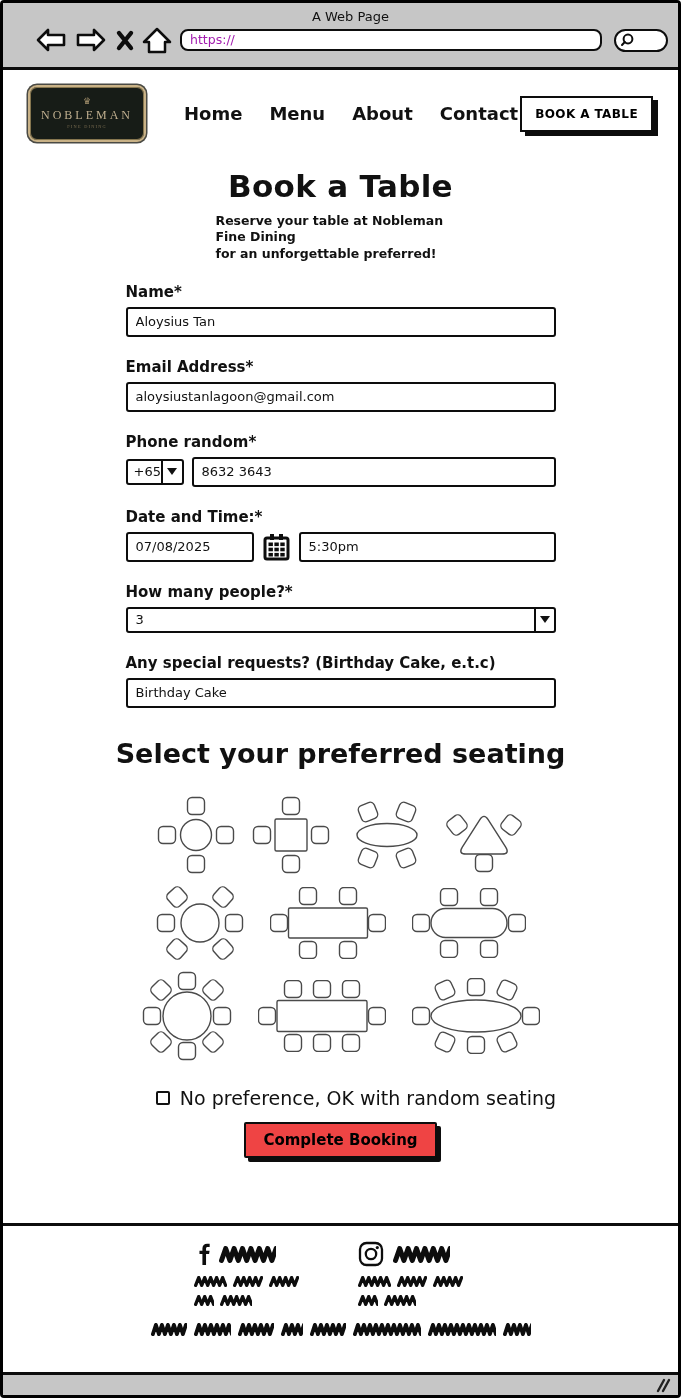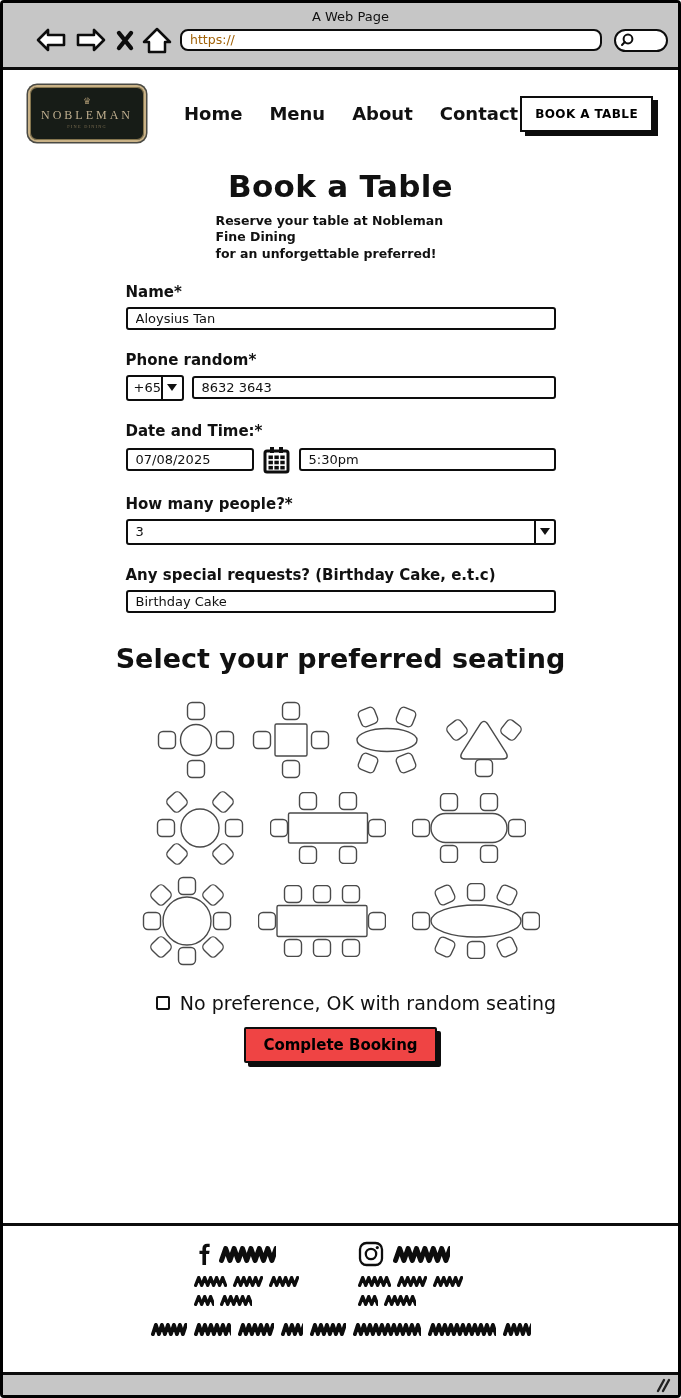--- a/index.html
+++ b/index.html
@@ -4,41 +4,41 @@
 <style>
   * { margin:0; padding:0; box-sizing:border-box; }
   body { background:#fff; font-family:"DejaVu Sans", sans-serif; color:#111; width:681px; }
   .window { width:681px; height:1398px; border:3px solid #000; border-radius:4px; display:flex; flex-direction:column; background:#fff; overflow:hidden; }
 
   
   .chrome { height:67px; background:#c6c6c6; border-bottom:3px solid #0d0d0d; flex:0 0 auto;padding-left:20px; }
   .win-title { text-align:center; font-size:13px; padding-top:6px; color:#111; }
   .toolbar { display:flex; align-items:center; padding:2px 10px 0 12px; }
   .tb-icon { flex:0 0 auto; }
-  .url-bar { flex:1; height:22px; border:2px solid #0d0d0d; border-radius:8px; background:#fff; font-size:12.5px; line-height:18px; padding:0 8px; margin-left:8px; color:#a16207; }
+  .url-bar { flex:1; height:22px; border:2px solid #0d0d0d; border-radius:8px; background:#fff; font-size:12.5px; line-height:18px; padding:0 8px; margin-left:8px; color:#a21caf; }
   .search-pill { width:54px; height:23px; border:2px solid #0d0d0d; border-radius:12px; background:#fff; margin-left:12px; display:flex; align-items:center; padding-left:3px; }
 
   
   .page { flex:1 1 auto; background:#fff; overflow:hidden; }
   .nav { display:flex; align-items:center; padding:15px 25px 0 25px; }
   .logo { width:118px; height:57px; background:#171c17; border:2px solid #c9b287; border-radius:9px; box-shadow:0 0 0 1.5px #4a4a44, inset 0 0 0 1px #86764f; display:flex; flex-direction:column; align-items:center; justify-content:center; cursor:pointer; flex:0 0 auto; }
   .crest { color:#a8946f; font-size:9px; line-height:9px; }
   .logo-name { font-family:"Liberation Serif", serif; color:#bfae8e; font-size:12px; letter-spacing:3px; margin-top:2px; }
   .logo-tag { font-family:"Liberation Serif", serif; color:#7d6f52; font-size:7px; letter-spacing:2px; transform:scale(.62); }
   .navlinks { display:flex; gap:27px; margin-left:38px; }
   .navlinks a { font-size:18px; font-weight:bold; color:#111; text-decoration:none; cursor:pointer;text-align:center; }
   .cta { margin-left:auto; background:#fff; border:2px solid #0d0d0d; box-shadow:5px 4px 0 #0d0d0d; font-family:"DejaVu Sans", sans-serif; font-size:12px; font-weight:bold; letter-spacing:.4px; padding:9px 13px; cursor:pointer; }
 
   h1 { text-align:center; font-size:31px; font-weight:bold; margin-top:26px; letter-spacing:.3px; }
   .subtitle { width:250px; margin:9px auto 0 auto; font-size:12.5px; font-weight:bold; line-height:1.3; text-align:left; }
 
   .form { width:430px; margin:21px auto 0 auto; }
   .group { margin-bottom:21px; }
   .group label { display:block; font-size:15px; font-weight:bold; margin-bottom:6px; }
-  .ti { width:100%; height:23px; border:2px solid #0d0d0d; border-radius:3px; font-family:"DejaVu Sans", sans-serif; font-size:13px; padding:0 8px; background:#fff; color:#111; }
+  .ti { width:100%; height:30px; border:2px solid #0d0d0d; border-radius:3px; font-family:"DejaVu Sans", sans-serif; font-size:13px; padding:0 8px; background:#fff; color:#111; }
   .hrow { display:flex; align-items:center; }
   .combo { display:flex; height:26px; border:2px solid #0d0d0d; border-radius:3px; background:#fff; cursor:pointer; flex:0 0 auto; }
   .combo .val { width:33px; font-size:13px; display:flex; align-items:center; padding-left:6px; }
   .combo .arr { width:21px; border-left:2px solid #0d0d0d; display:flex; align-items:center; justify-content:center; }
   .caret { width:0; height:0; border-left:5px solid transparent; border-right:5px solid transparent; border-top:7px solid #111; }
   .phone-in { flex:1; margin-left:8px; }
   .date-in { width:128px; flex:0 0 auto; }
   .cal-btn { margin:0 9px; cursor:pointer; flex:0 0 auto; display:flex; }
   .time-in { flex:1; }
   .selectbox { display:flex; height:26px; border:2px solid #0d0d0d; border-radius:3px; background:#fff; cursor:pointer; }
@@ -119,20 +119,24 @@
       <div>Reserve your table at Nobleman Fine Dining</div>
       <div>for an unforgettable preferred!</div>
     </div>
 
     <div class="form">
       <div class="group">
         <label>Name*</label>
         <input class="ti" value="Aloysius Tan" style="">
       </div>
       <div class="group">
+        <label>Email Address*</label>
+        <input class="ti" value="aloysiustanlagoon@gmail.com" style="">
+      </div>
+      <div class="group">
         <label>Phone random*</label>
         <div class="hrow">
           <div class="combo">
             <div class="val">+65</div>
             <div class="arr">
                 <span class="caret"></span>
               </div>
           </div>
           <input class="ti phone-in" value="8632 3643" style="">
         </div>

